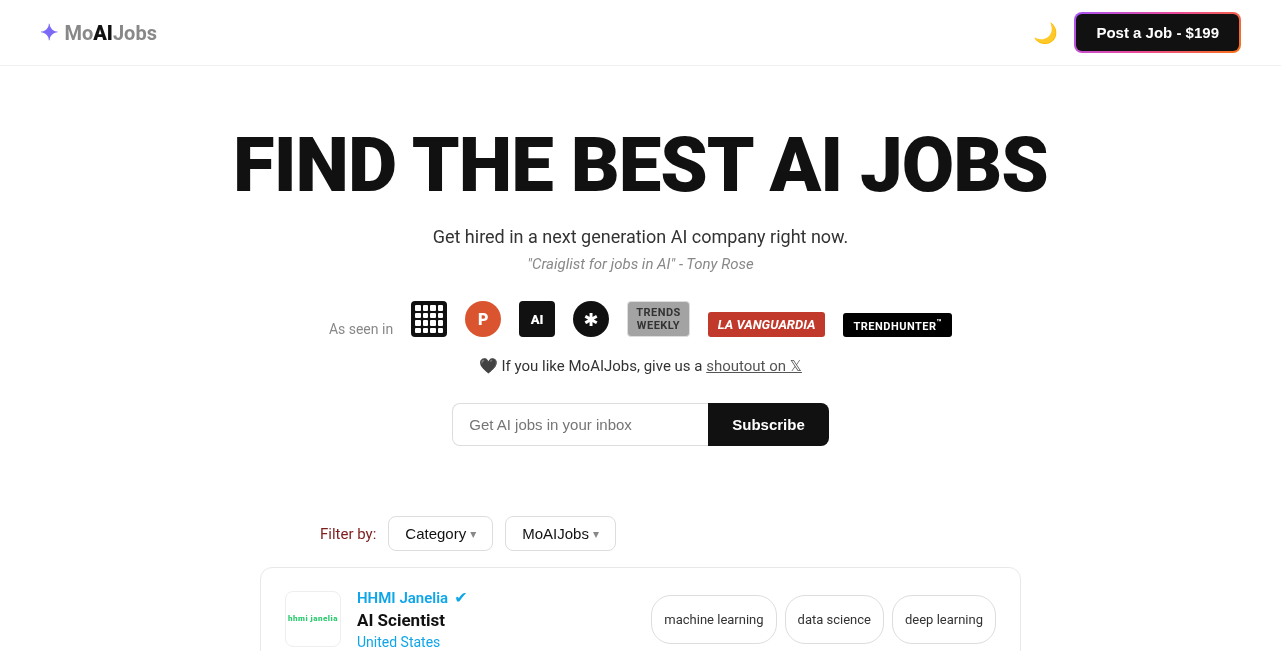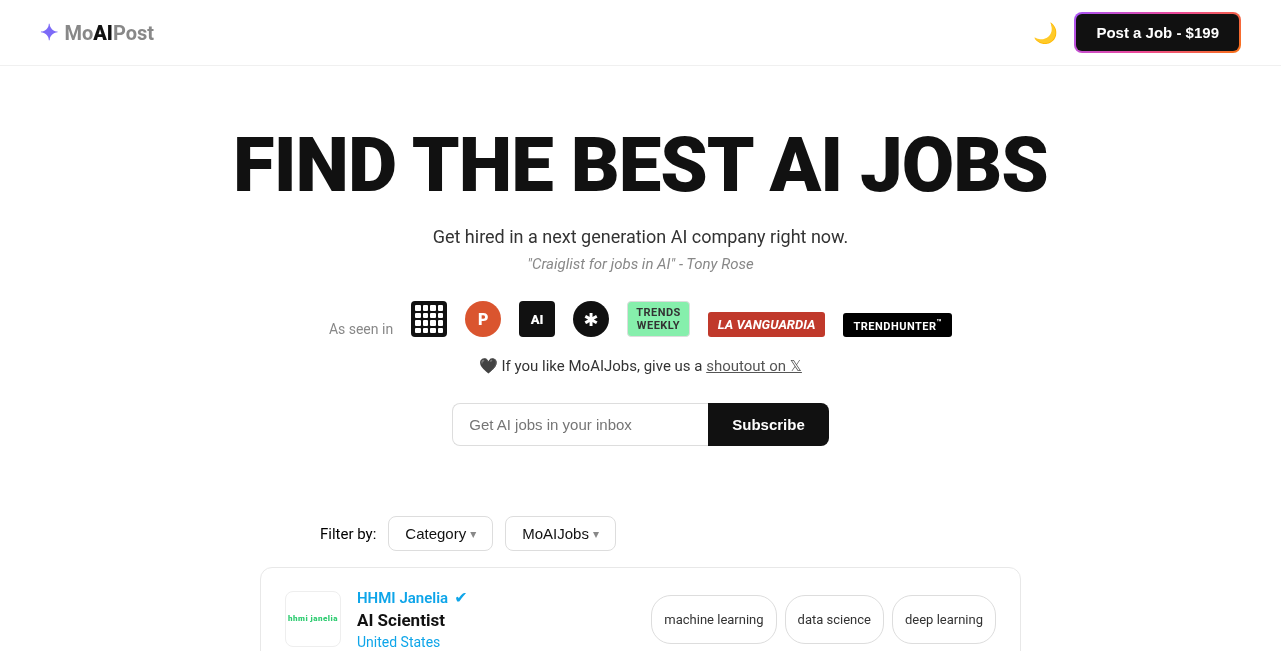--- a/index.html
+++ b/index.html
@@ -141,21 +141,21 @@
       width: 36px; height: 36px;
       background: #111;
       border-radius: 50%;
       display: flex;
       align-items: center;
       justify-content: center;
       color: #fff;
       font-size: 18px;
     }
     .brand-trendsweekly {
-      background: #86efac;
+      background: #a3a3a3;
       border: 1px solid #ddd;
       border-radius: 4px;
       padding: 4px 8px;
       font-size: 11px;
       font-weight: 700;
       color: #333;
       text-transform: uppercase;
       letter-spacing: 0.5px;
       line-height: 1.2;
       text-align: center;
@@ -222,21 +222,21 @@
 
     
     .filter-row {
       display: flex;
       align-items: center;
       gap: 12px;
       padding: 0 320px 16px;
     }
     .filter-label {
       font-size: 15px;
-      color: #000000;
+      color: #7f1d1d;
     }
     .filter-btn {
       display: flex;
       align-items: center;
       gap: 4px;
       padding: 8px 16px;
       border: 1px solid #ddd;
       border-radius: 8px;
       background: #fff;
       font-size: 15px;
@@ -330,21 +330,21 @@
       background: #fff;
     }
   </style>
 </head>
 <body>
 
 <header class="header">
   <a class="logo" href="#">
     <span class="logo-star">✦</span>
     <span>
-      <span class="logo-mo">Mo</span><span class="logo-ai">AI</span><span class="logo-jobs">Post</span>
+      <span class="logo-mo">Mo</span><span class="logo-ai">AI</span><span class="logo-jobs">Jobs</span>
     </span>
   </a>
   <div class="header-right">
     <span class="moon-icon">🌙</span>
     <button class="post-job-btn">Post a Job - $199</button>
   </div>
 </header>
 
 <section class="hero">
   <h1 class="hero-title">FIND THE BEST AI JOBS</h1>

